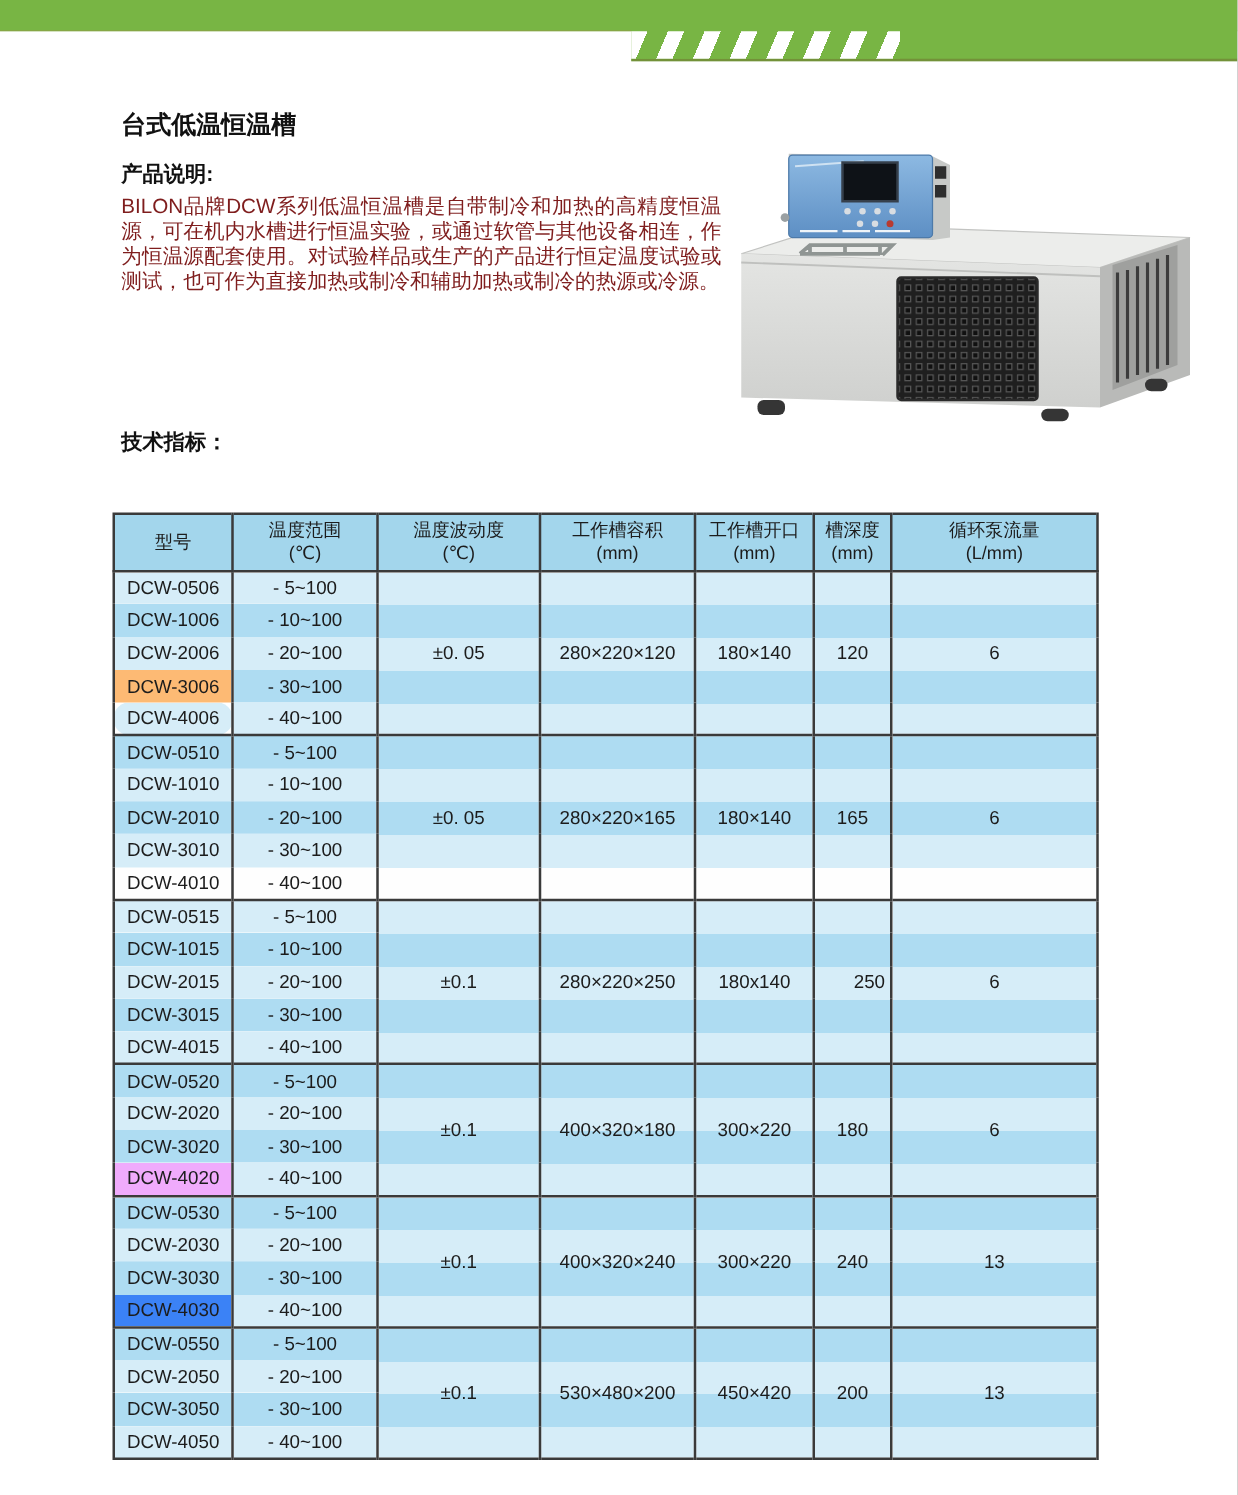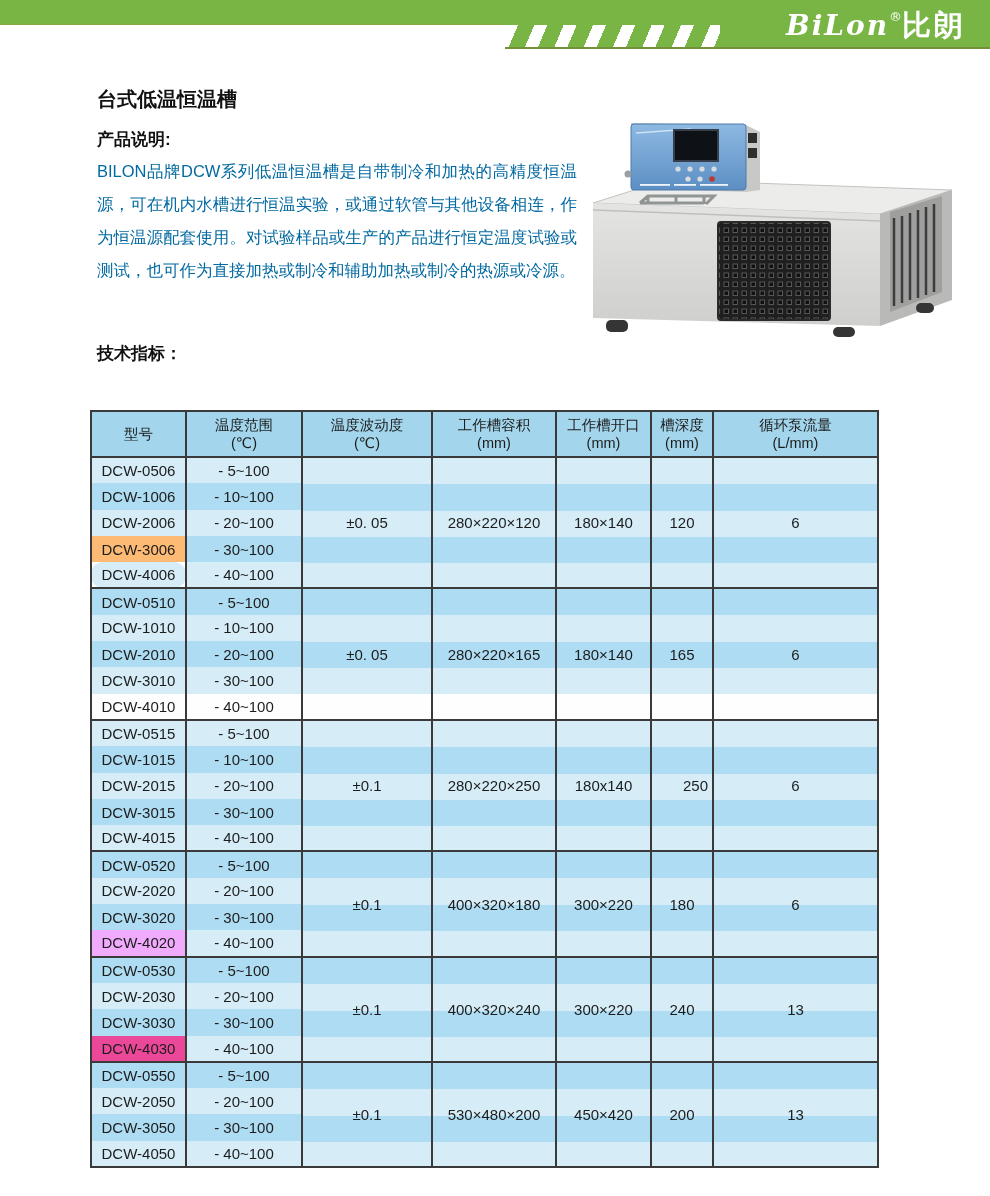--- a/index.html
+++ b/index.html
@@ -22,22 +22,22 @@
   .logo-script{font-family:"DejaVu Serif","Liberation Serif",serif; font-style:italic; font-weight:bold;
         font-size:28px; letter-spacing:2px;}
   .logo-reg{font-size:13px; vertical-align:14px; font-family:"DejaVu Sans",sans-serif;}
   .logo-cn{font-size:29px; font-weight:bold; letter-spacing:3px; font-family:"Liberation Sans",sans-serif;}
 
   
   .title{position:absolute; left:97px; top:86px; font-size:20px; font-weight:bold; color:#111;}
   .subhead{position:absolute; left:97px; font-size:17px; font-weight:bold; color:#111;}
   .subhead.product{top:128px;}
   .subhead.specs{top:342px;}
-  .desc{position:absolute; left:97px; top:155px; width:480px; font-size:16.5px; line-height:33px;
-        color:#0369a1; text-align:justify;}
+  .desc{position:absolute; left:97px; top:155px; width:480px; font-size:16.5px; line-height:20px;
+        color:#7f1d1d; text-align:justify;}
   .photo{position:absolute; left:578px; top:100px; width:390px; height:238px;}
 
   
   .spec-table{position:absolute; left:90px; top:410px; width:787px; border-collapse:collapse;
         table-layout:fixed; font-size:15px; color:#1c1c1c;}
   .spec-table, .spec-table th, .spec-table td{border:2px solid var(--border_dark,#3a3a3a); border-top:none; border-bottom:none;}
   .spec-table{border-top:2px solid var(--border_dark,#3a3a3a); border-bottom:2px solid var(--border_dark,#3a3a3a);}
   .spec-table thead th{background:var(--header_blue,#a3d6ec); height:46px; font-weight:normal;
         font-size:14.5px; line-height:1.25; border-bottom:2px solid var(--border_dark,#3a3a3a); vertical-align:middle;}
   .spec-table tbody{border-top:2px solid var(--border_dark,#3a3a3a);}
@@ -48,23 +48,20 @@
 </style>
 </head>
 <body>
 
 <div class="page">
 
   <div>
     <div class="band"></div>
     <div class="hero">
       <div class="stripes"></div>
-      <div class="logo">
-        <span class="logo-underline"><span class="logo-script">BiLon</span><sup class="logo-reg">®</sup><span class="logo-cn">比朗</span></span>
-      </div>
     </div>
   </div>
 
   <h1 class="title">台式低温恒温槽</h1>
   <h2 class="subhead product">产品说明:</h2>
   <p class="desc">BILON品牌DCW系列低温恒温槽是自带制冷和加热的高精度恒温源，可在机内水槽进行恒温实验，或通过软管与其他设备相连，作为恒温源配套使用。对试验样品或生产的产品进行恒定温度试验或测试，也可作为直接加热或制冷和辅助加热或制冷的热源或冷源。</p>
 
   <div class="photo">
     <svg width="390" height="238" viewBox="0 0 390 238" xmlns="http://www.w3.org/2000/svg">
       <defs>
@@ -298,21 +295,21 @@
         </tr>
         <tr>
           <td style="background: rgb(214, 237, 248);">DCW-2030</td>
           <td style="background: rgb(214, 237, 248);">- 20~100</td>
         </tr>
         <tr>
           <td style="background: rgb(174, 220, 242);">DCW-3030</td>
           <td style="background: rgb(174, 220, 242);">- 30~100</td>
         </tr>
         <tr>
-          <td style="background: #ec4899; margin-left: 28px;">DCW-4030</td>
+          <td style="background: #3b82f6; margin-left: 28px;">DCW-4030</td>
           <td style="background: rgb(214, 237, 248);">- 40~100</td>
         </tr>
       </tbody>
       <tbody>
         <tr>
           <td style="background: rgb(174, 220, 242);">DCW-0550</td>
           <td style="background: rgb(174, 220, 242);">- 5~100</td>
           <td rowspan="4" class="merged" style="background-image: linear-gradient(rgb(174, 220, 242) 0px, rgb(174, 220, 242) 26.3px, rgb(214, 237, 248) 26.3px, rgb(214, 237, 248) 52.6px, rgb(174, 220, 242) 52.6px, rgb(174, 220, 242) 78.9px, rgb(214, 237, 248) 78.9px, rgb(214, 237, 248) 105.2px);">±0.1</td>
           <td rowspan="4" class="merged" style="background-image: linear-gradient(rgb(174, 220, 242) 0px, rgb(174, 220, 242) 26.3px, rgb(214, 237, 248) 26.3px, rgb(214, 237, 248) 52.6px, rgb(174, 220, 242) 52.6px, rgb(174, 220, 242) 78.9px, rgb(214, 237, 248) 78.9px, rgb(214, 237, 248) 105.2px); margin-top: 13px;">530×480×200</td>
           <td rowspan="4" class="merged" style="background-image: linear-gradient(rgb(174, 220, 242) 0px, rgb(174, 220, 242) 26.3px, rgb(214, 237, 248) 26.3px, rgb(214, 237, 248) 52.6px, rgb(174, 220, 242) 52.6px, rgb(174, 220, 242) 78.9px, rgb(214, 237, 248) 78.9px, rgb(214, 237, 248) 105.2px);">450×420</td>

